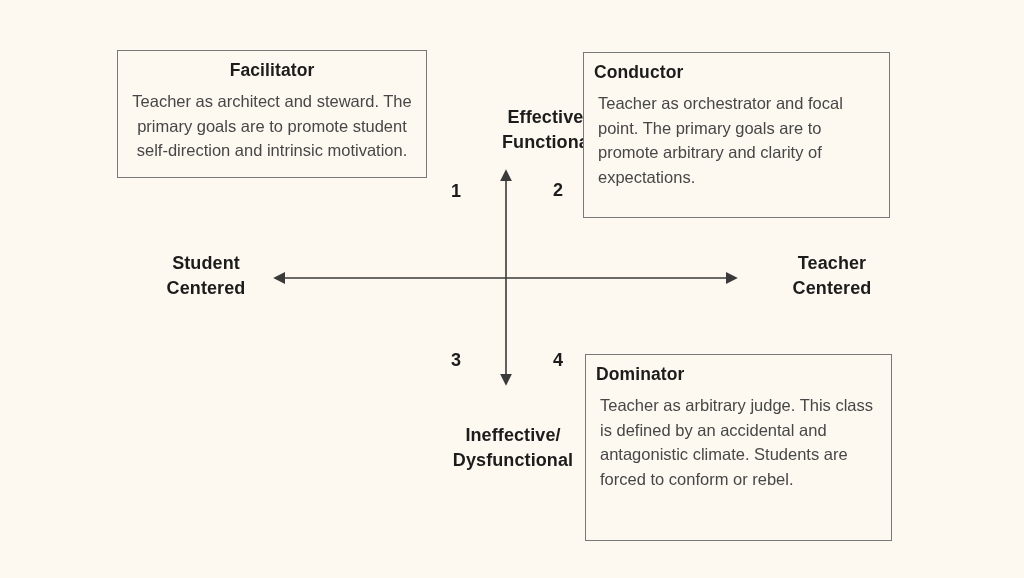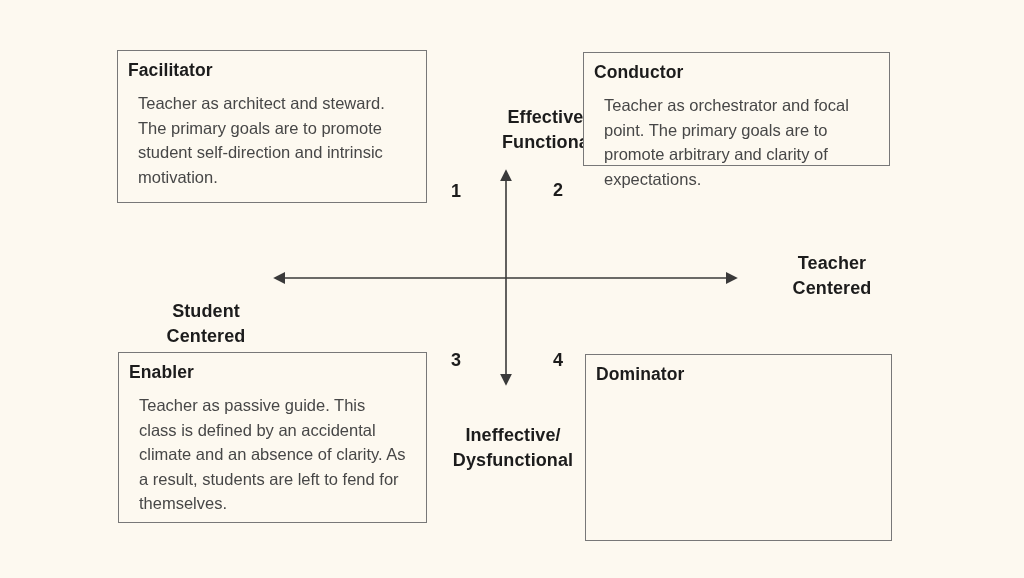--- a/index.html
+++ b/index.html
@@ -26,51 +26,51 @@
     position: absolute;
     left: 0; top: 0;
     width: 1024px; height: 578px;
   }
   .qbox {
     position: absolute;
     border: 1px solid var(--box-border);
     background: var(--background);
     padding: 9px 10px 8px 10px;
   }
-  .qbox-facilitator { left: 117px; top: 50px;  width: 310px; height: 153px; }
-  .qbox-conductor   { left: 583px; top: 52px;  width: 307px; height: 114px; }
+  .qbox-facilitator { left: 117px; top: 50px;  width: 310px; height: 128px; text-align: center; }
+  .qbox-conductor   { left: 583px; top: 52px;  width: 307px; height: 166px; }
   .qbox-enabler     { left: 118px; top: 352px; width: 309px; height: 171px; }
   .qbox-dominator   { left: 585px; top: 354px; width: 307px; height: 187px; }
   .qbox-title {
     font-size: 17.5px;
     font-weight: bold;
     color: var(--heading-text);
     margin: 0 0 8px 0;
     letter-spacing: 0.1px;
   }
   .qbox-body {
     font-size: 16.5px;
     line-height: 24.5px;
     color: var(--body-text);
-    margin: 10px;
+    margin: 4px;
   }
   .axis-label {
     position: absolute;
     transform: translateX(-50%);
     text-align: center;
     font-weight: bold;
     font-size: 18px;
     line-height: 25px;
     color: var(--heading-text);
     white-space: pre-line;
     letter-spacing: 0.1px;
   }
   .axis-label-top    { left: 501px; top: 105px; margin-left: 47px; }
   .axis-label-bottom { left: 501px; top: 423px; margin-left: 12px; }
-  .axis-label-left   { left: 206px; top: 251px; margin-top: 48px; }
+  .axis-label-left   { left: 206px; top: 251px; }
   .axis-label-right  { left: 832px; top: 251px; text-align: center; }
   .q-num {
     position: absolute;
     transform: translateX(-50%);
     font-weight: bold;
     font-size: 18px;
     color: var(--heading-text);
   }
   .q-num-1 { left: 456px; top: 181px; }
   .q-num-2 { left: 558px; top: 180px; }
@@ -109,22 +109,19 @@
   <div class="qbox qbox-facilitator">
     <h3 class="qbox-title">Facilitator</h3>
     <p class="qbox-body">Teacher as architect and steward. The primary goals are to promote student self-direction and intrinsic motivation.</p>
   </div>
 
   <div class="qbox qbox-conductor">
     <h3 class="qbox-title">Conductor</h3>
     <p class="qbox-body">Teacher as orchestrator and focal point. The primary goals are to promote arbitrary and clarity of expectations.</p>
   </div>
 
-  <div class="qbox qbox-enabler">
-    <h3 class="qbox-title">Enabler</h3>
-    <p class="qbox-body">Teacher as passive guide. This class is defined by an accidental climate and an absence of clarity. As a result, students are left to fend for themselves.</p>
-  </div>
 
   <div class="qbox qbox-dominator">
     <h3 class="qbox-title">Dominator</h3>
+    <p class="qbox-body">Teacher as arbitrary judge. This class is defined by an accidental and antagonistic climate. Students are forced to conform or rebel.</p>
   </div>
 
 </div>
 
 </body></html>

